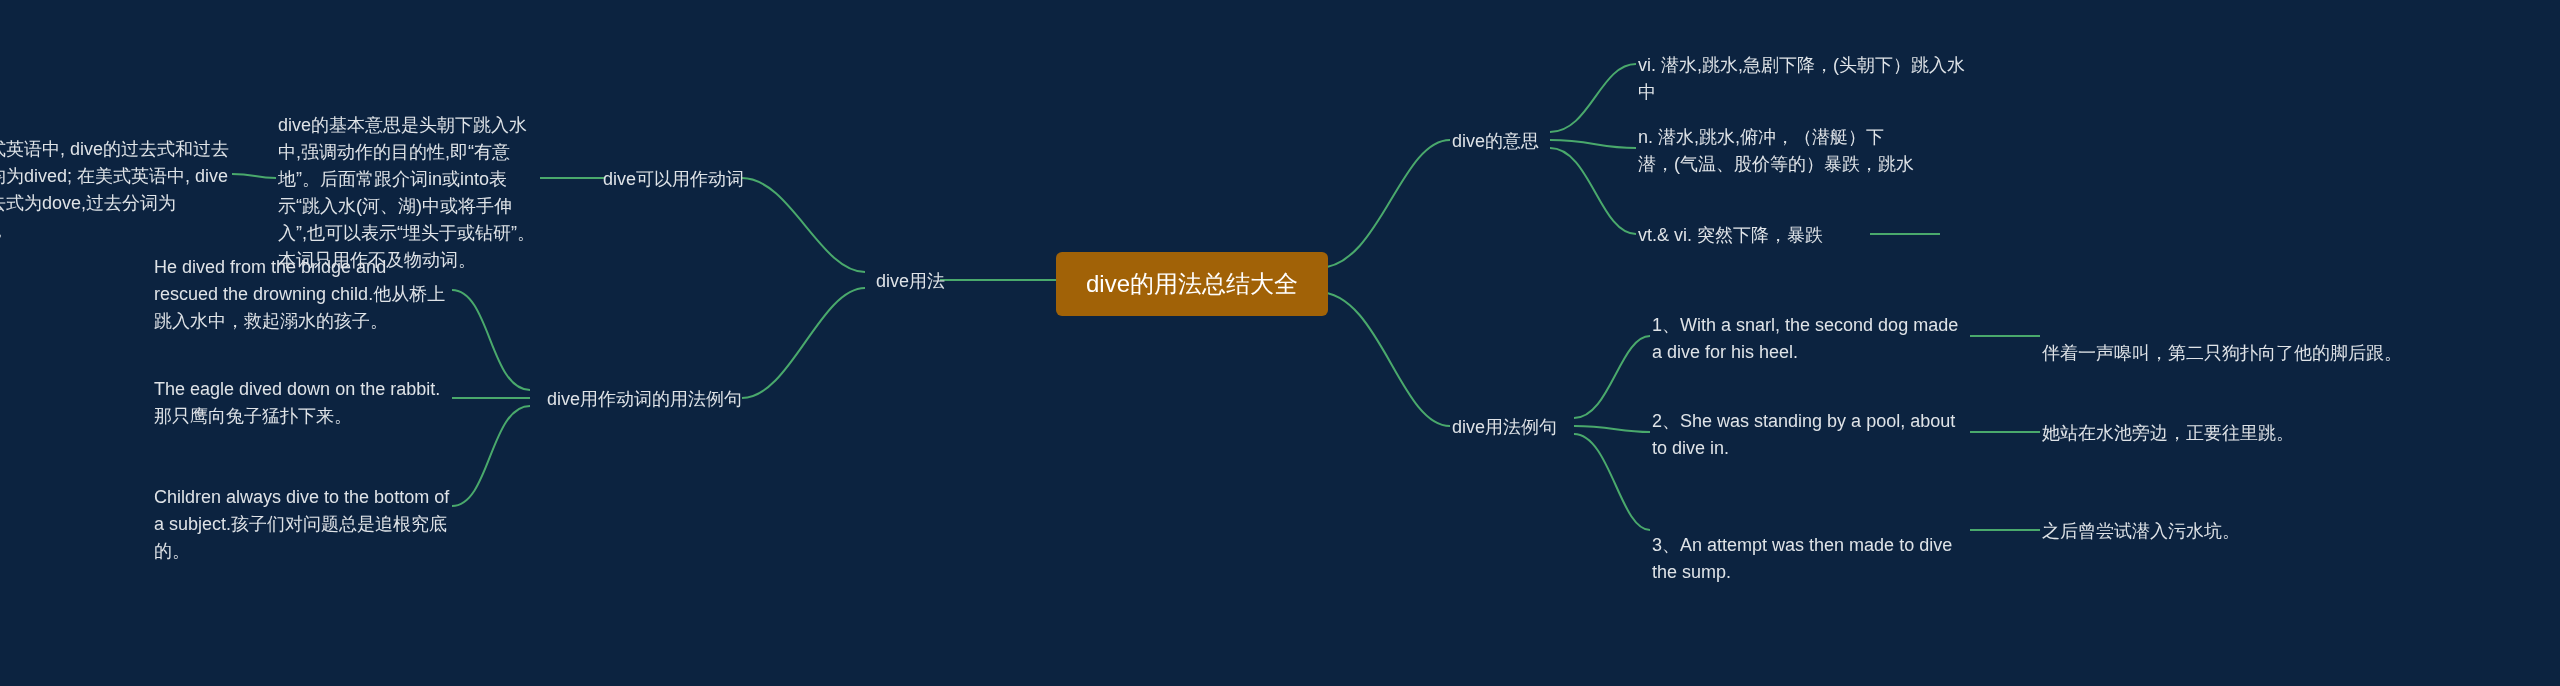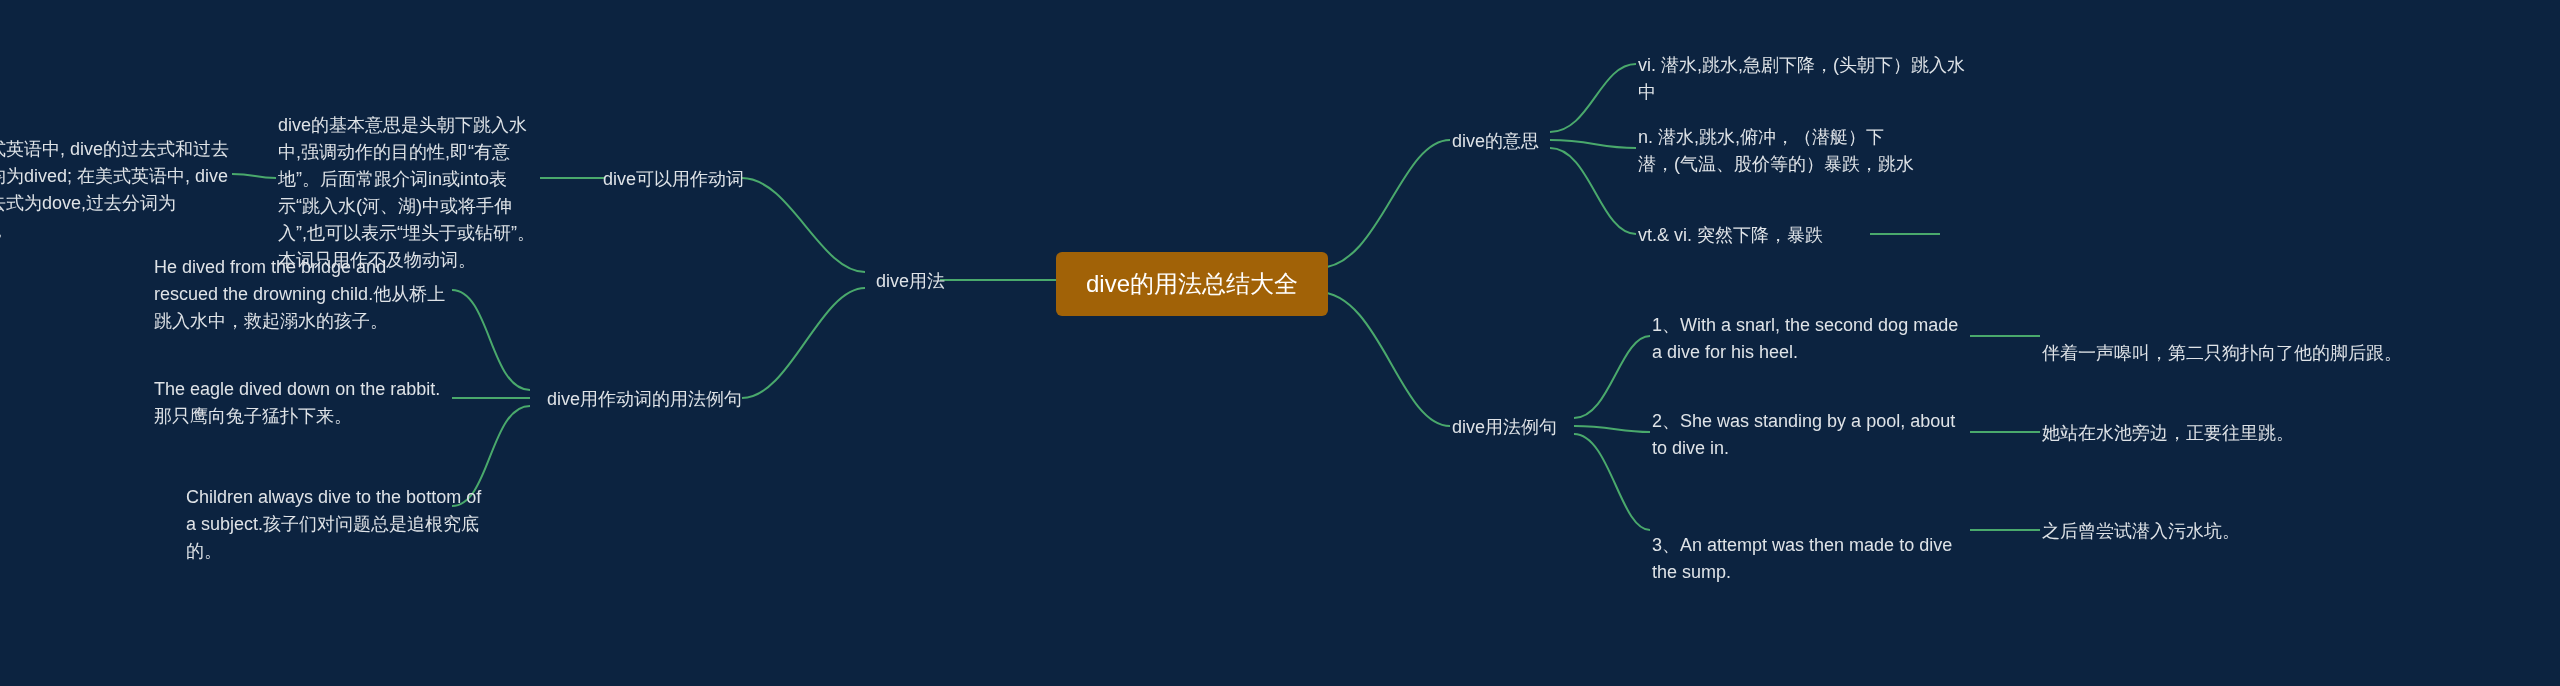--- a/index.html
+++ b/index.html
@@ -108,21 +108,21 @@
   <div class="node txt-left tw-260" style="left:278px; top:112px;">dive的基本意思是头朝下跳入水中,强调动作的目的性,即“有意地”。后面常跟介词in或into表示“跳入水(河、湖)中或将手伸入”,也可以表示“埋头于或钻研”。本词只用作不及物动词。</div>
 
   <div class="node txt-left" style="left:-48px; top:136px; width:280px;">在英式英语中, dive的过去式和过去分词均为dived; 在美式英语中, dive的过去式为dove,过去分词为dived。</div>
 
   <div class="node txt-right" style="left:532px; top:386px; width:210px;">dive用作动词的用法例句</div>
 
   <div class="node txt-left tw-300" style="left:154px; top:254px;">He dived from the bridge and rescued the drowning child.他从桥上跳入水中，救起溺水的孩子。</div>
 
   <div class="node txt-left tw-300" style="left:154px; top:376px;">The eagle dived down on the rabbit.那只鹰向兔子猛扑下来。</div>
 
-  <div class="node txt-left tw-300" style="left:154px; top:484px;margin-left:32px;">Children always dive to the bottom of a subject.孩子们对问题总是追根究底的。</div>
+  <div class="node txt-left tw-300" style="left:154px; top:484px;">Children always dive to the bottom of a subject.孩子们对问题总是追根究底的。</div>
 
   <div class="node txt-left" style="left:1452px; top:128px; width:100px;">dive的意思</div>
 
   <div class="node txt-left tw-340" style="left:1638px; top:52px;">vi. 潜水,跳水,急剧下降，(头朝下）跳入水中</div>
 
   <div class="node txt-left tw-280" style="left:1638px; top:124px;">n. 潜水,跳水,俯冲，（潜艇）下潜，(气温、股价等的）暴跌，跳水</div>
 
   <div class="node txt-left" style="left:1638px; top:222px; width:230px;">vt.&amp; vi. 突然下降，暴跌</div>
 
 

